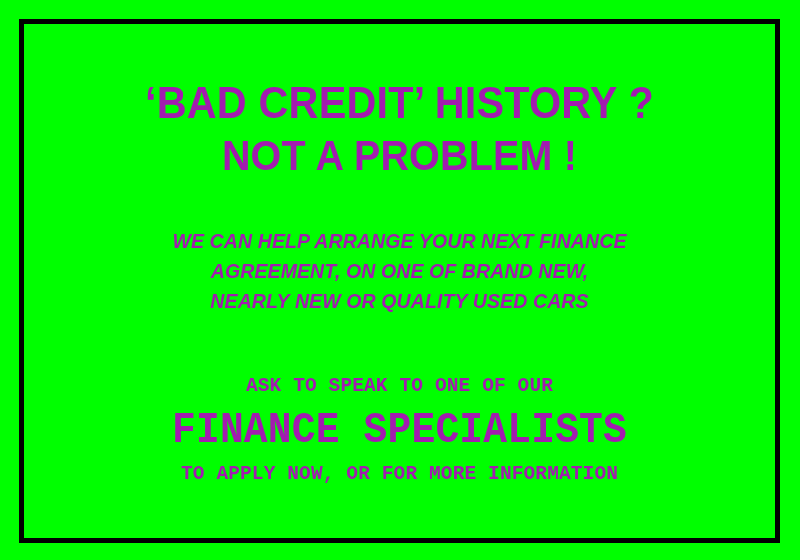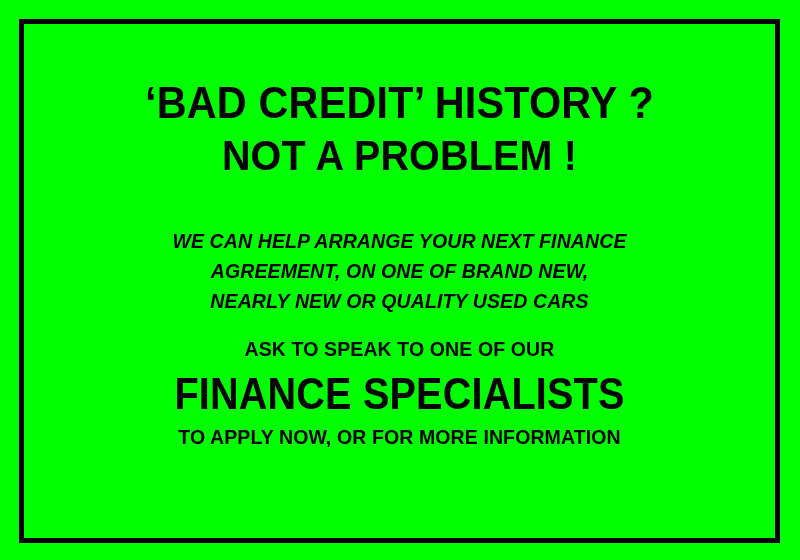--- a/index.html
+++ b/index.html
@@ -37,21 +37,21 @@
     position: absolute;
     left: 24px;
     top: 24px;
     width: 751px;
     height: 514px;
     box-sizing: border-box;
     display: flex;
     flex-direction: column;
     align-items: center;
     text-align: center;
-    color: #000000;
+    color: #a21caf;
   }
 
   .headline-block {
     margin-top: 56px;
     width: 100%;
   }
 
   .headline-1 {
     font-size: 44px;
     font-weight: bold;
@@ -80,22 +80,23 @@
   .body-line {
     font-size: 21px;
     font-weight: bold;
     line-height: 1.42;
     letter-spacing: 0.1px;
     transform: scaleX(0.93);
     white-space: nowrap;
   }
 
   .cta-block {
-    margin-top: 19px;
+    margin-top: 56px;
     width: 100%;
+    font-family: Liberation Mono, monospace;
   }
 
   .cta-lead {
     font-size: 21px;
     font-weight: bold;
     line-height: 1.3;
     letter-spacing: 0.1px;
     transform: scaleX(0.93);
     white-space: nowrap;
   }

